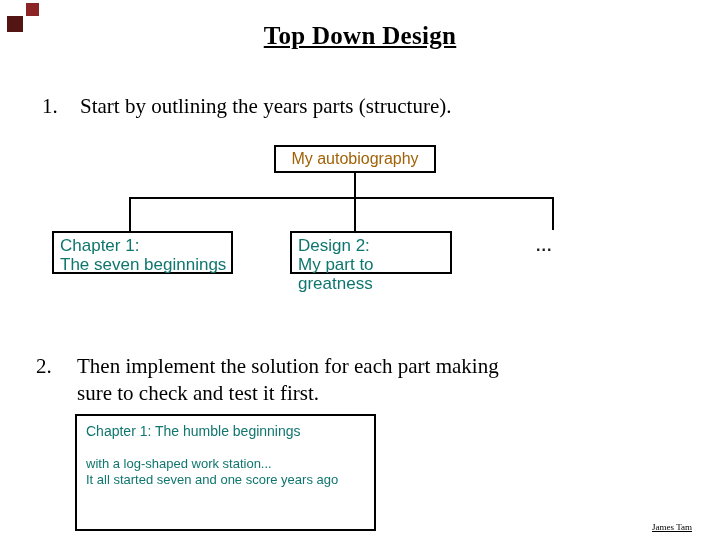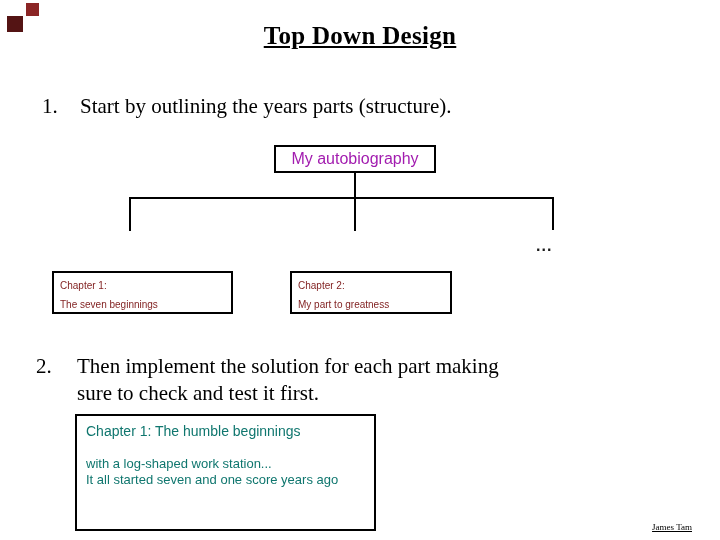--- a/index.html
+++ b/index.html
@@ -22,23 +22,23 @@
   .item2{left:36px;top:353px;width:520px;}
   .item2 .num{width:41px;}
   .item2 .itext{width:452px;}
   .dbox{
     position:absolute;border:2px solid #000;background:#fff;box-sizing:border-box;
     font-family:"Liberation Sans","DejaVu Sans",sans-serif;
   }
   .root-box{
     left:274px;top:145px;width:162px;height:28px;
     display:flex;align-items:center;justify-content:center;
-    font-size:16px;color:#a21caf;
+    font-size:16px;color:#a16207;
   }
-  .ch-box{font-size:10px;line-height:19px;color:#7f1d1d;padding:3px 0 0 6px;margin-top:40px;}
+  .ch-box{font-size:17px;line-height:19px;color:#0f766e;padding:3px 0 0 6px;}
   .ch1{left:52px;top:231px;width:181px;height:43px;}
   .ch2{left:290px;top:231px;width:162px;height:43px;}
   .cline{position:absolute;background:#000;}
   .stub{left:354px;top:172px;width:2px;height:27px;}
   .hbar{left:129px;top:197px;width:425px;height:2px;}
   .drop1{left:129px;top:197px;width:2px;height:34px;}
   .drop2{left:354px;top:197px;width:2px;height:34px;}
   .drop3{left:552px;top:197px;width:2px;height:33px;}
   .ellipsis{
     position:absolute;left:536px;top:237px;
@@ -80,21 +80,21 @@
   <div class="cline drop1"></div>
   <div class="cline drop2"></div>
   <div class="cline drop3"></div>
 
   <div class="dbox ch-box ch1">
     <div>Chapter 1:</div>
     <div>The seven beginnings</div>
   </div>
 
   <div class="dbox ch-box ch2">
-    <div>Chapter 2:</div>
+    <div>Design 2:</div>
     <div>My part to greatness</div>
   </div>
 
   <div class="ellipsis">...</div>
 
   <div class="item item2">
     <span class="num">2.</span>
     <span class="itext">Then implement the solution for each part making sure to check and test it first.</span>
   </div>
 

